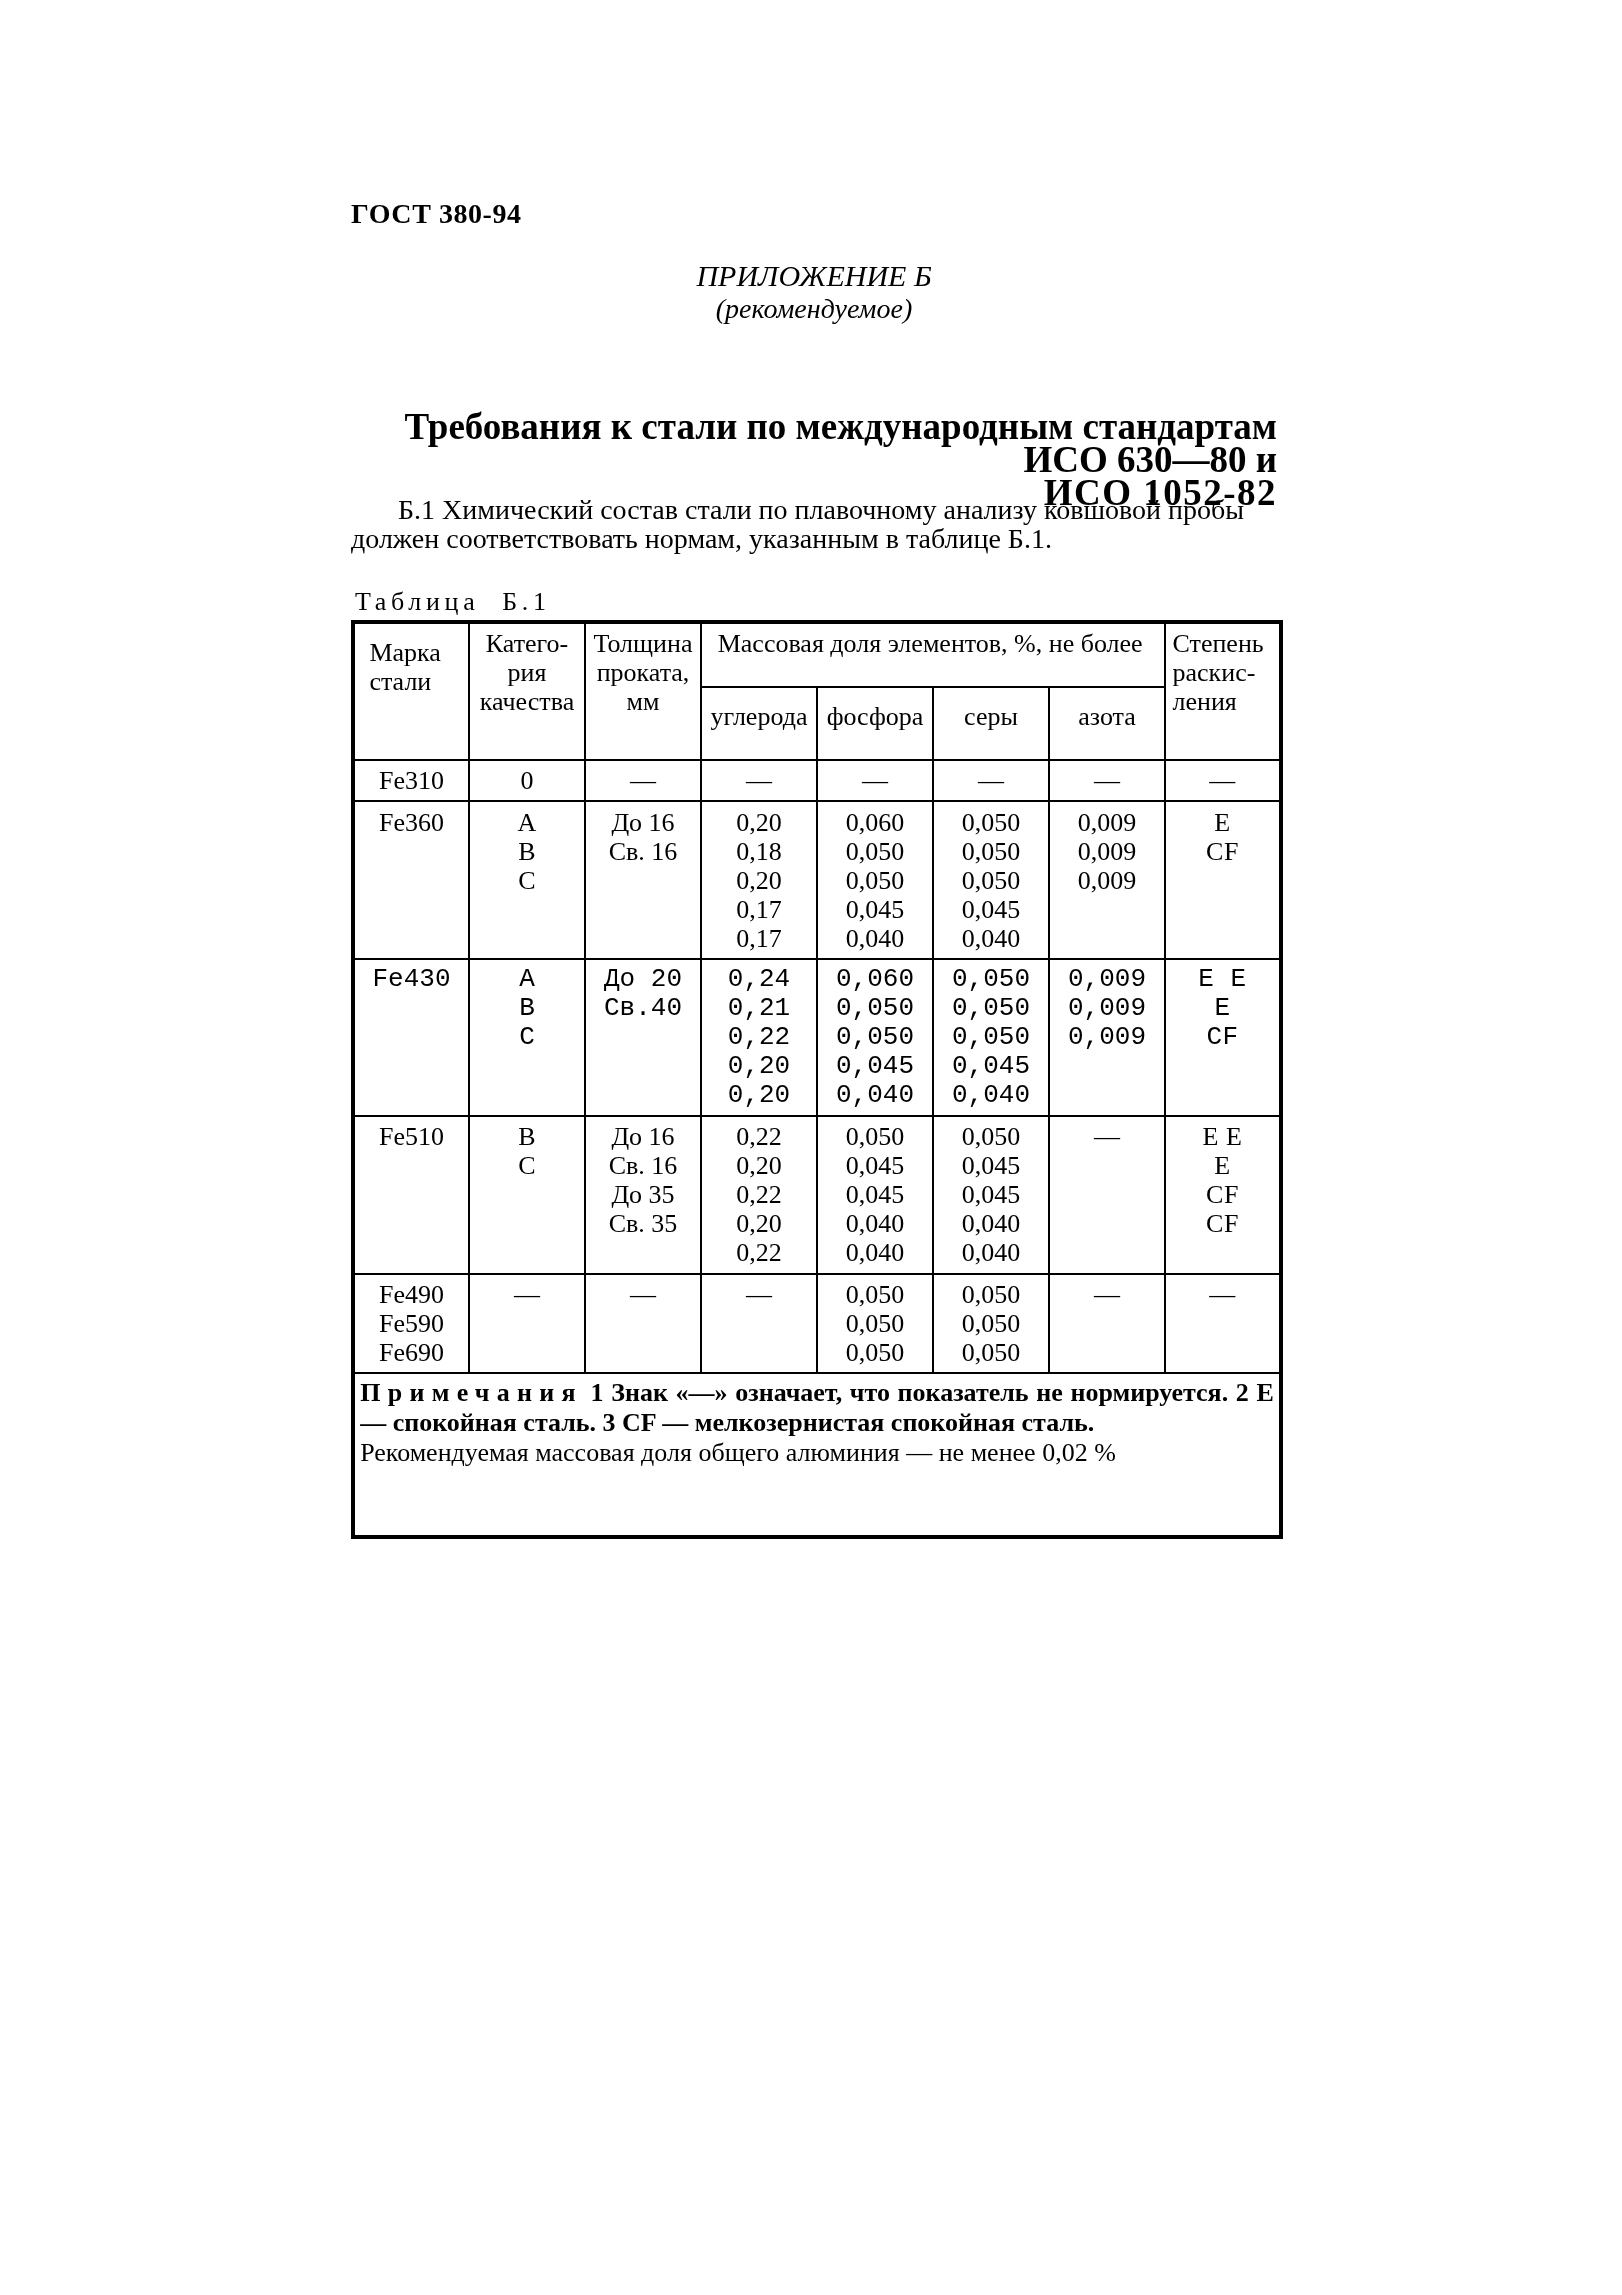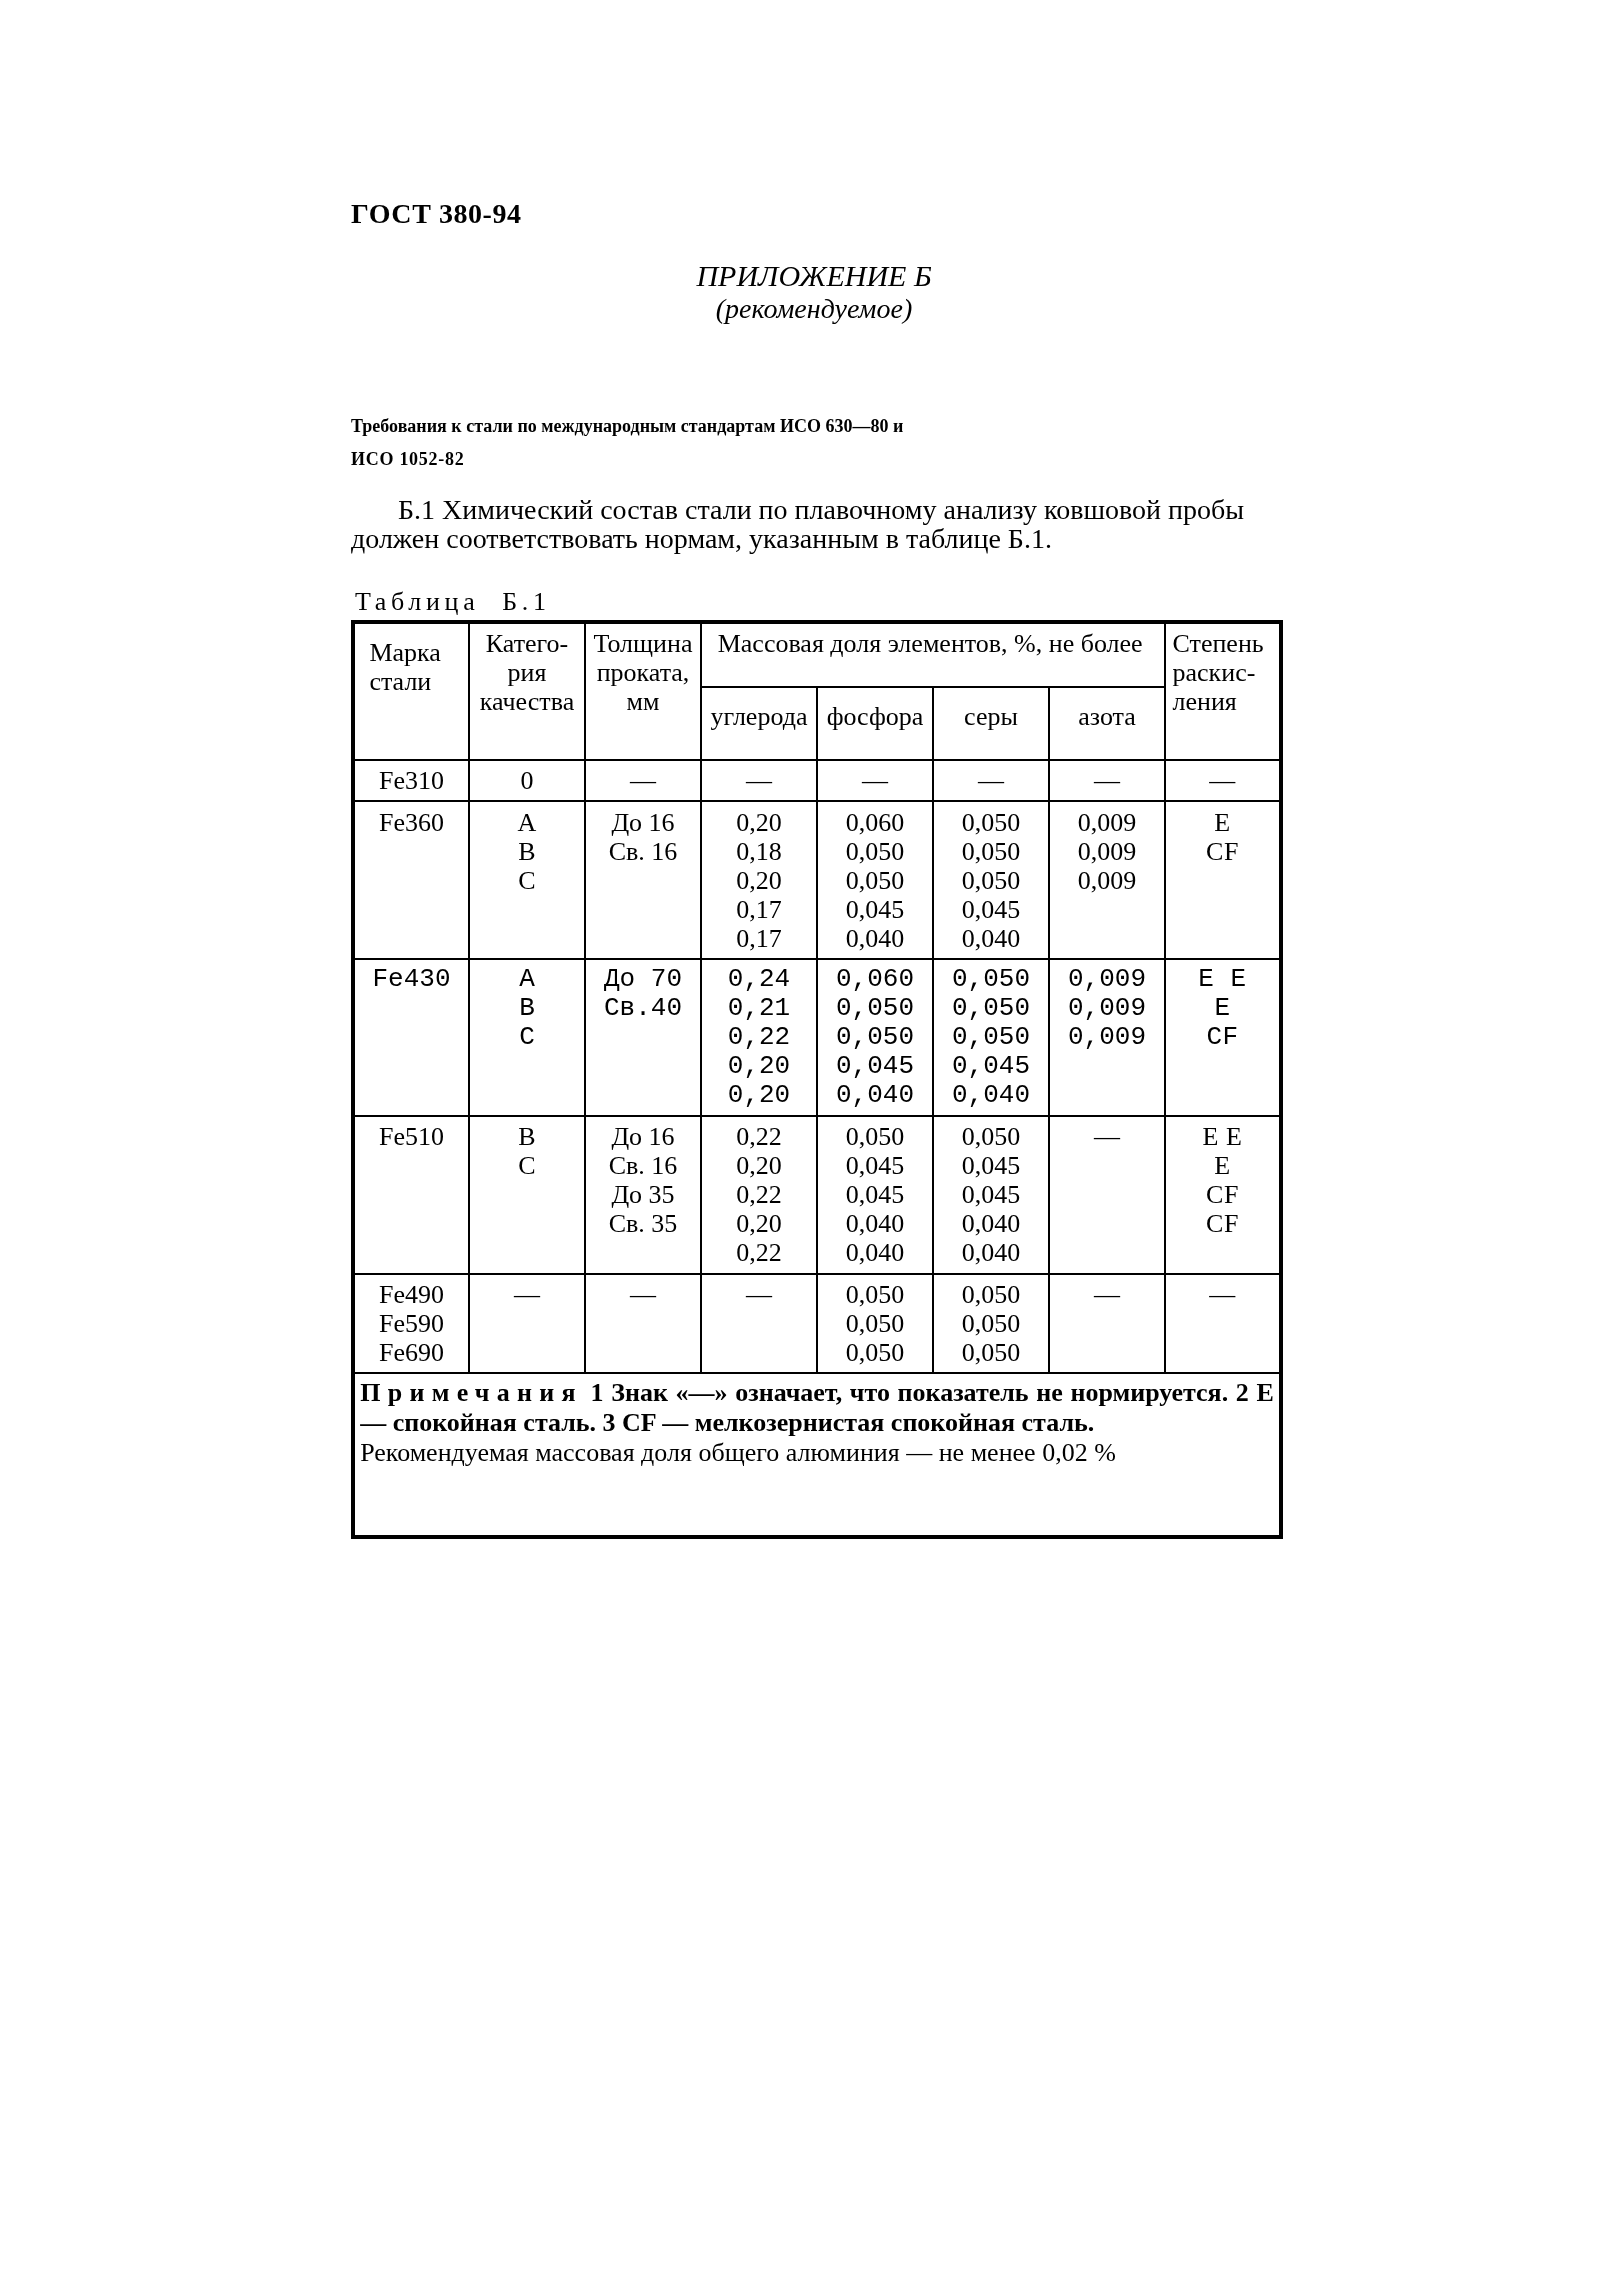--- a/index.html
+++ b/index.html
@@ -51,23 +51,23 @@
     text-align: center;
     font-style: italic;
     font-size: 28px;
     white-space: nowrap;
   }
   .doc-title {
     position: absolute;
     left: 0;
     top: 410px;
     width: 100%;
-    text-align: left;
+    text-align: right;
     font-weight: bold;
-    font-size: 18px;
+    font-size: 37px;
     line-height: 33px;
   }
   .doc-title .t2 { letter-spacing: 0.04em; }
   .intro {
     position: absolute;
     left: 0;
     top: 495px;
     width: 100%;
     font-size: 28px;
     line-height: 29px;
@@ -220,21 +220,21 @@
 0,009
 0,009</td>
           <td class="c-degree">E
 CF</td>
         </tr>
         <tr class="r-fe430">
           <td>Fe430</td>
           <td>A
 B
 C</td>
-          <td>До 70
+          <td>До 20
 Св.40</td>
           <td>0,24
 0,21
 0,22
 0,20
 0,20</td>
           <td>0,060
 0,050
 0,050
 0,045

